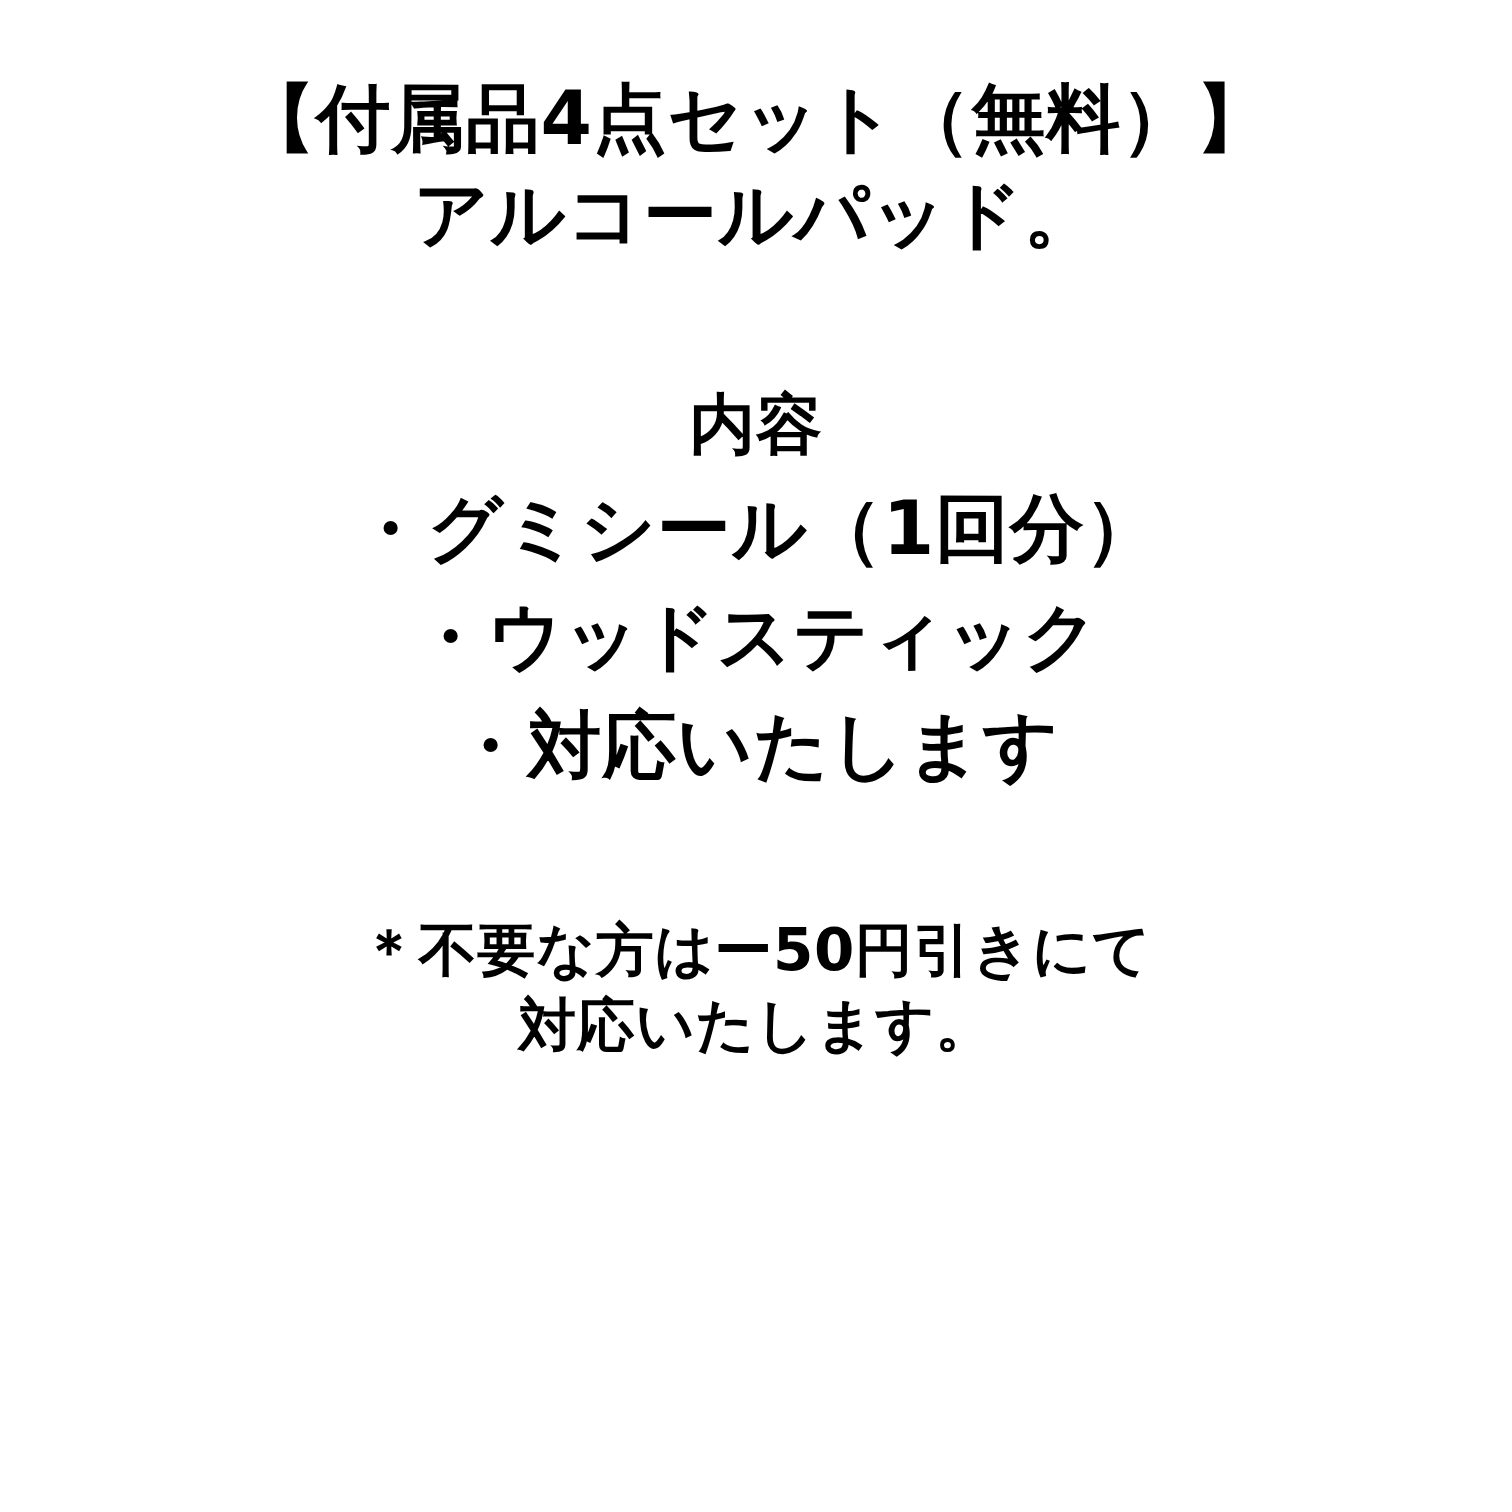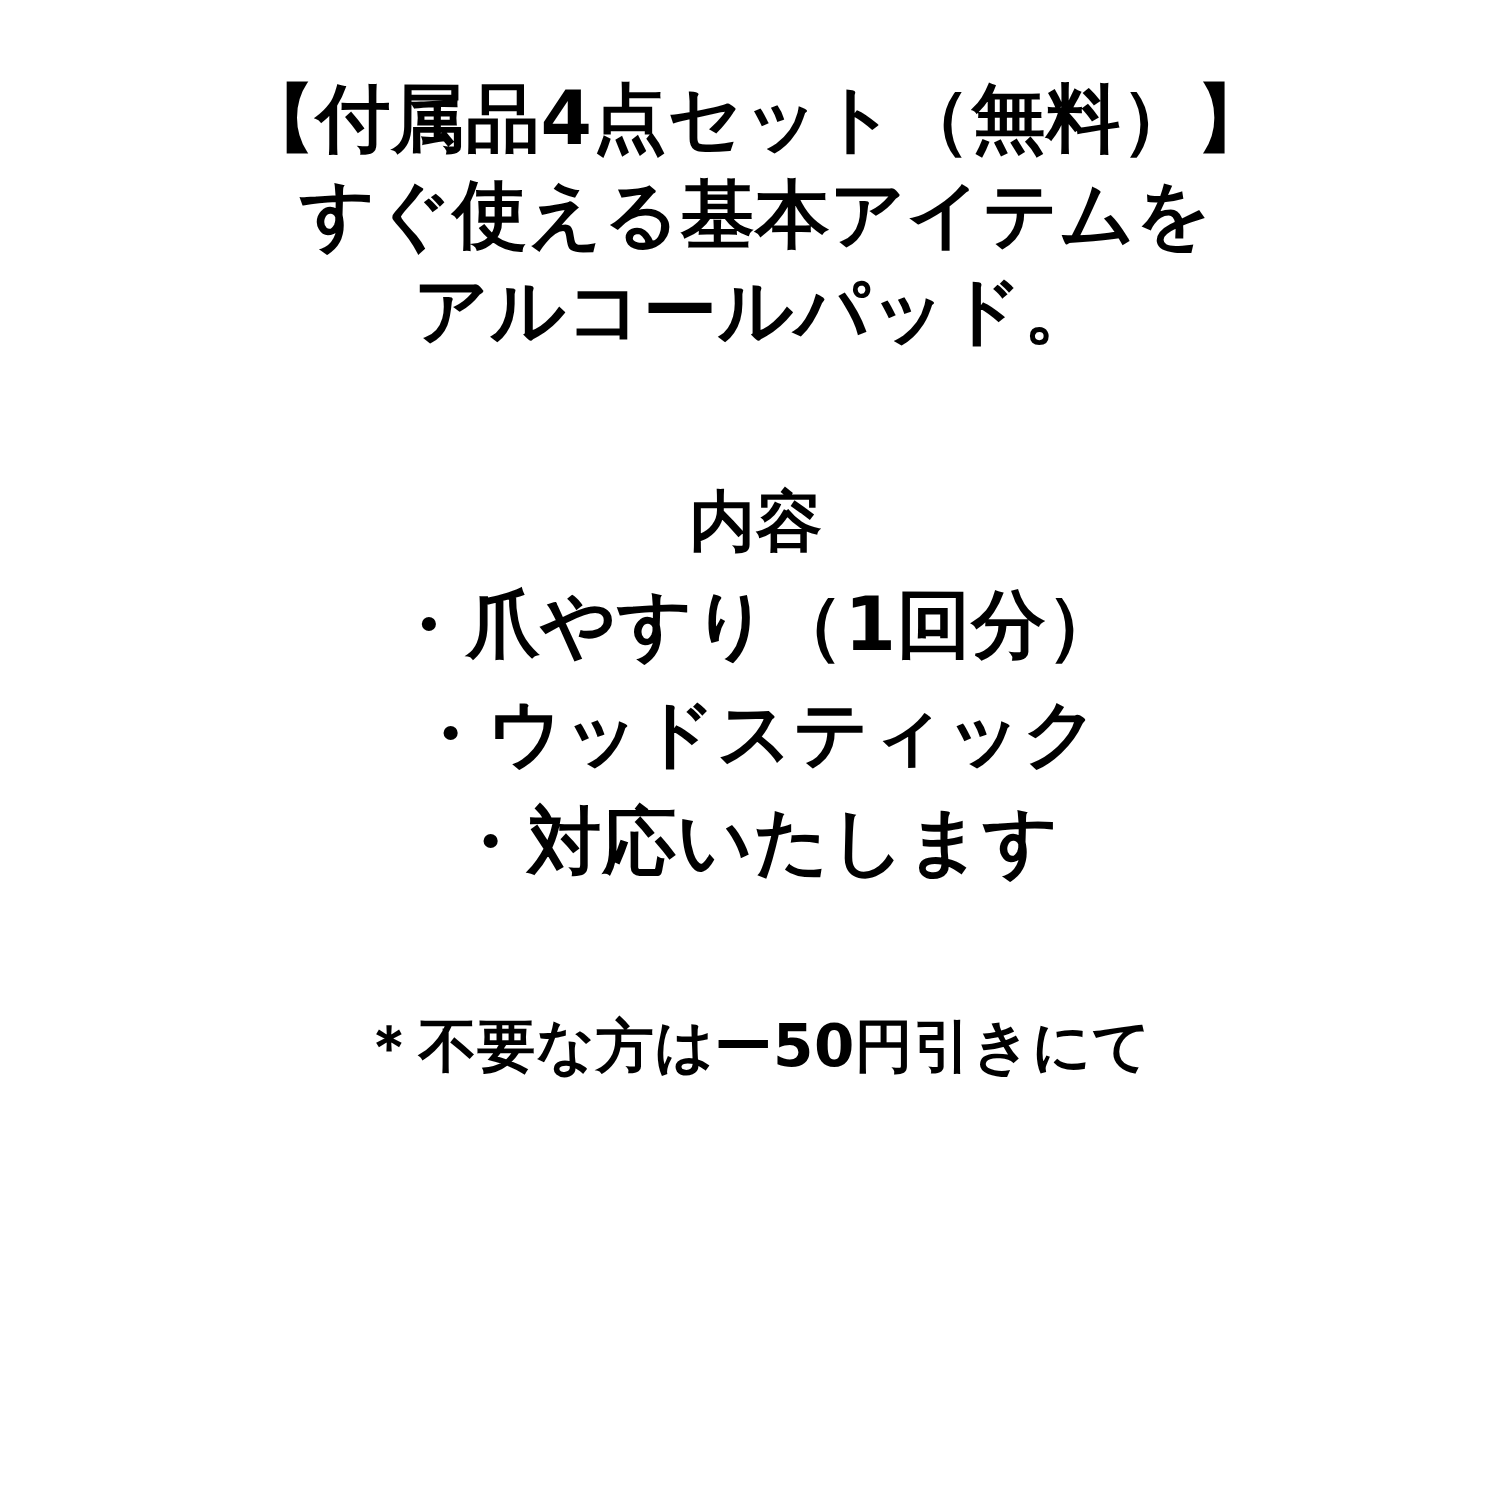--- a/index.html
+++ b/index.html
@@ -51,35 +51,35 @@
     font-size: 58px;
   }
 </style>
 </head>
 <body>
 
 <div class="page">
 
   <div class="block headline">
     <div class="line">【付属品4点セット（無料）】</div>
-    <div class="line">すぐ使える基本アイテムを</div>
     <div class="line">アルコールパッド。</div>
   </div>
 
   <div class="gap-large"></div>
 
   <div class="block contents-title">
     <div class="line">内容</div>
   </div>
 
   <div class="block items">
-    <div class="line">・爪やすり（1回分）</div>
+    <div class="line">・グミシール（1回分）</div>
     <div class="line">・ウッドスティック</div>
     <div class="line">・対応いたします</div>
   </div>
 
   <div class="gap-large"></div>
 
   <div class="block note">
     <div class="line">＊不要な方はー50円引きにて</div>
+    <div class="line">対応いたします。</div>
   </div>
 
 </div>
 
 </body></html>

